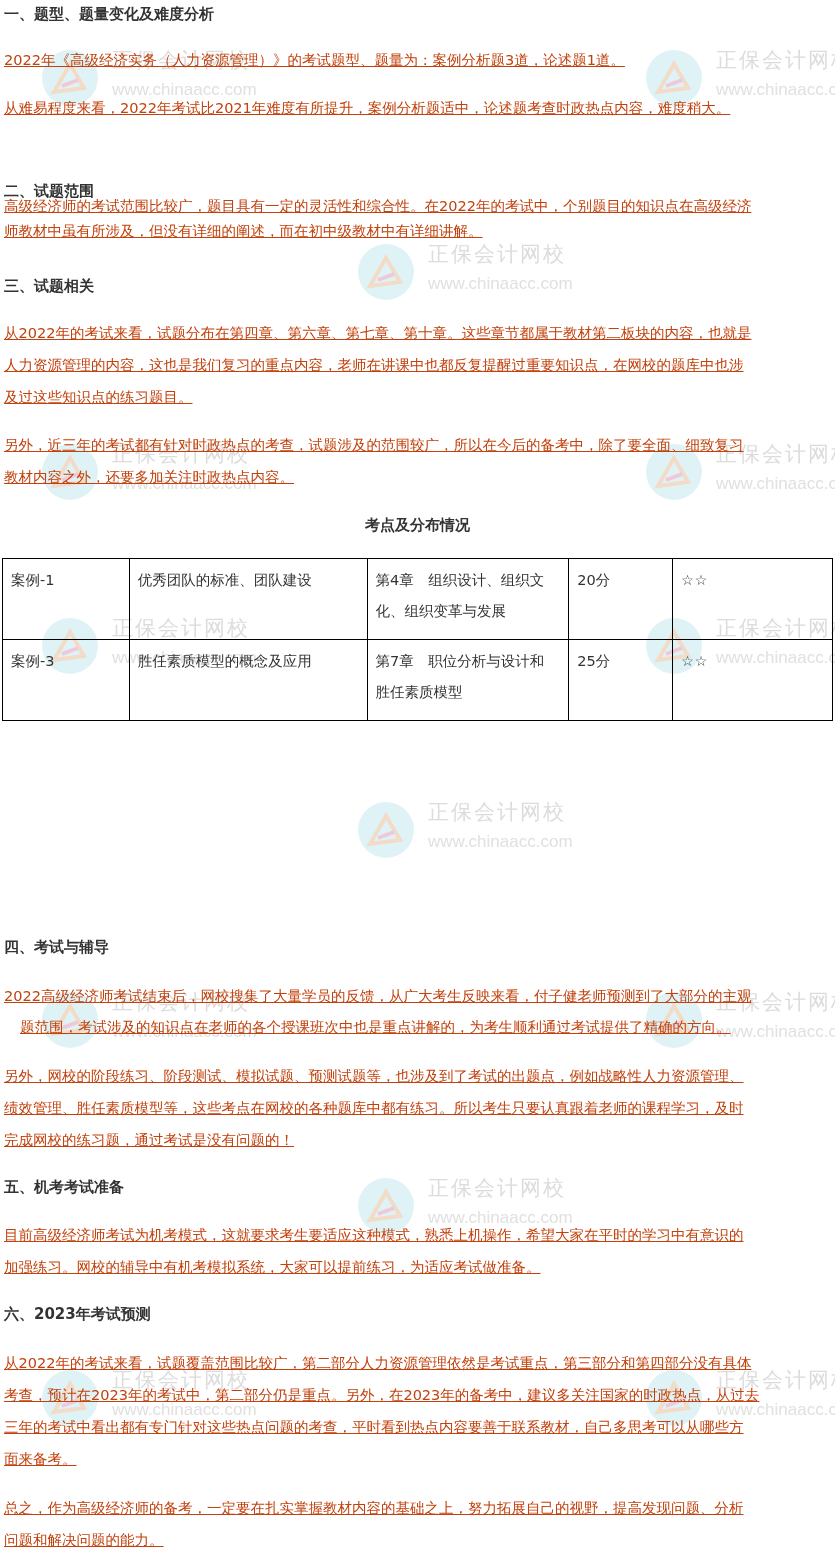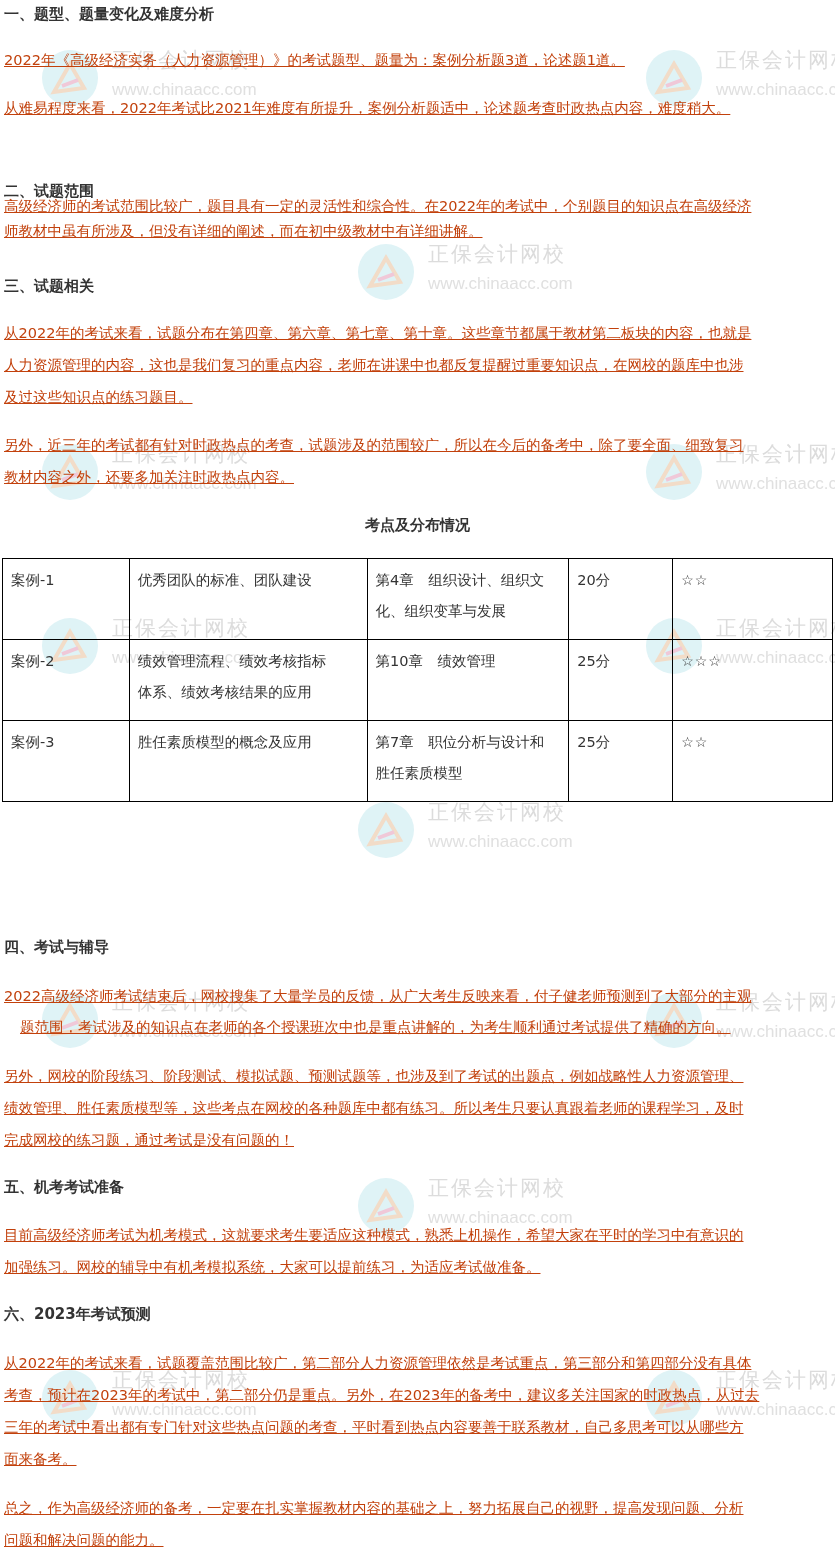--- a/index.html
+++ b/index.html
@@ -208,32 +208,20 @@
             <div>优秀团队的标准、团队建设</div>
           </td>
       <td>
             <div>第4章　组织设计、组织文</div>
             <div>化、组织变革与发展</div>
           </td>
       <td>20分</td>
       <td class="stars">☆☆</td>
     </tr>
     <tr class="row">
-      <td>案例-2</td>
-      <td>
-            <div>绩效管理流程、绩效考核指标</div>
-            <div>体系、绩效考核结果的应用</div>
-          </td>
-      <td>
-            <div>第10章　绩效管理</div>
-          </td>
-      <td>25分</td>
-      <td class="stars">☆☆☆</td>
-    </tr>
-    <tr class="row">
       <td>案例-3</td>
       <td>
             <div>胜任素质模型的概念及应用</div>
           </td>
       <td>
             <div>第7章　职位分析与设计和</div>
             <div>胜任素质模型</div>
           </td>
       <td>25分</td>
       <td class="stars">☆☆</td>

